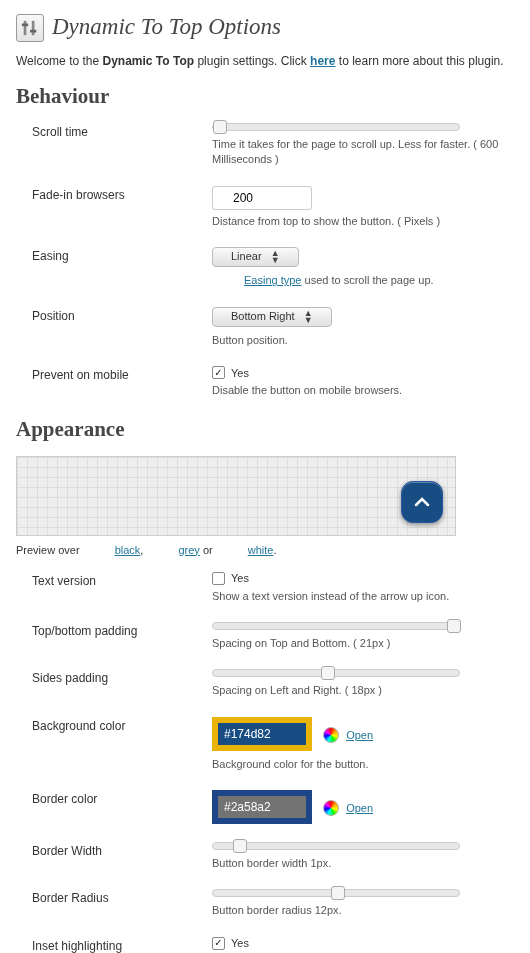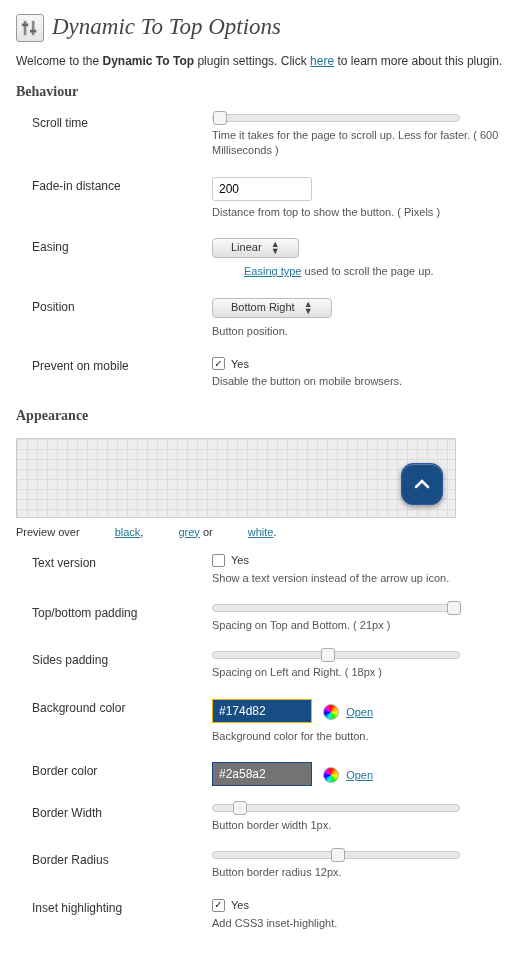--- a/index.html
+++ b/index.html
@@ -25,24 +25,24 @@
   width: 28px; height: 28px;
   border: 1px solid #999;
   border-radius: 3px;
   background: linear-gradient(#f7f7f7,#e5e5e5);
   display: inline-flex;
   align-items: center;
   justify-content: center;
 }
 .title-icon svg { width: 18px; height: 18px; }
 .intro { font-size: 12px; margin-bottom: 16px; }
-.intro a { color: #21759b; text-decoration: underline; }
+.intro a { color: #21759b; text-decoration: underline; font-weight: bold; }
 h2.section {
   font-family: Georgia, serif;
-  font-size: 14px;
+  font-size: 21px;
   font-weight: bold;
   color: #464646;
   margin: 14px 0 14px;
 }
 .row {
   display: flex;
   align-items: flex-start;
   margin-bottom: 18px;
   margin-left: 16px;
 }
@@ -70,21 +70,21 @@
   background: #f5f5f5;
   border: 1px solid #aaa;
   border-radius: 3px;
   position: absolute;
   top: -4px;
   cursor: pointer;
 }
 .help { font-size: 11px; color: #555; line-height: 1.4; }
 input[type=text].num {
   width: 100px;
-  padding: 4px 6px;
+  padding: 4px 20px;
   border: 1px solid #ccc;
   border-radius: 3px;
   font-size: 12px;
   margin-bottom: 4px;
 }
 .sel-wrap {
   display: inline-block;
   border: 1px solid #bbb;
   border-radius: 4px;
   background: linear-gradient(#fafafa,#e0e0e0);
@@ -135,21 +135,21 @@
   box-shadow: 0 2px 5px rgba(0,0,0,0.4), inset 0 1px 0 rgba(255,255,255,0.3);
   display:flex; align-items:center; justify-content:center;
 }
 .totop-btn svg { width:16px; height:10px; }
 .preview-over { font-size:11px; margin-bottom: 16px; }
 .color-field {
   width: 100px;
   padding: 4px 6px;
   background: #174d82;
   color: #fff;
-  border: 1px solid #eab308;
+  border: 6px solid #eab308;
   font-size: 12px;
   margin-right: 8px;
 }
 .color-field.border { background:#737373; border-color:#1d4688; }
 .color-sw {
   width: 16px; height:16px; border-radius:50%;
   border:1px solid #aaa;
   display:inline-block; vertical-align:middle;
   background: conic-gradient(red,orange,yellow,lime,cyan,blue,magenta,red);
   margin-right:4px;
@@ -181,21 +181,21 @@
   <div class="row-label">Scroll time</div>
   <div class="row-ctrl">
     <div class="slider-track">
       <div class="slider-handle" style="left:0px"></div>
     </div>
     <div class="help">Time it takes for the page to scroll up. Less for faster. ( 600 Milliseconds )</div>
   </div>
 </div>
 
 <div class="row">
-  <div class="row-label">Fade-in distance</div>
+  <div class="row-label">Fade-in browsers</div>
   <div class="row-ctrl">
     <input type="text" class="num" value="200" style=""><br>
     <span class="help">Distance from top to show the button. ( Pixels )</span>
   </div>
 </div>
 
 <div class="row">
   <div class="row-label">Easing</div>
   <div class="row-ctrl">
     <span class="sel-wrap">

